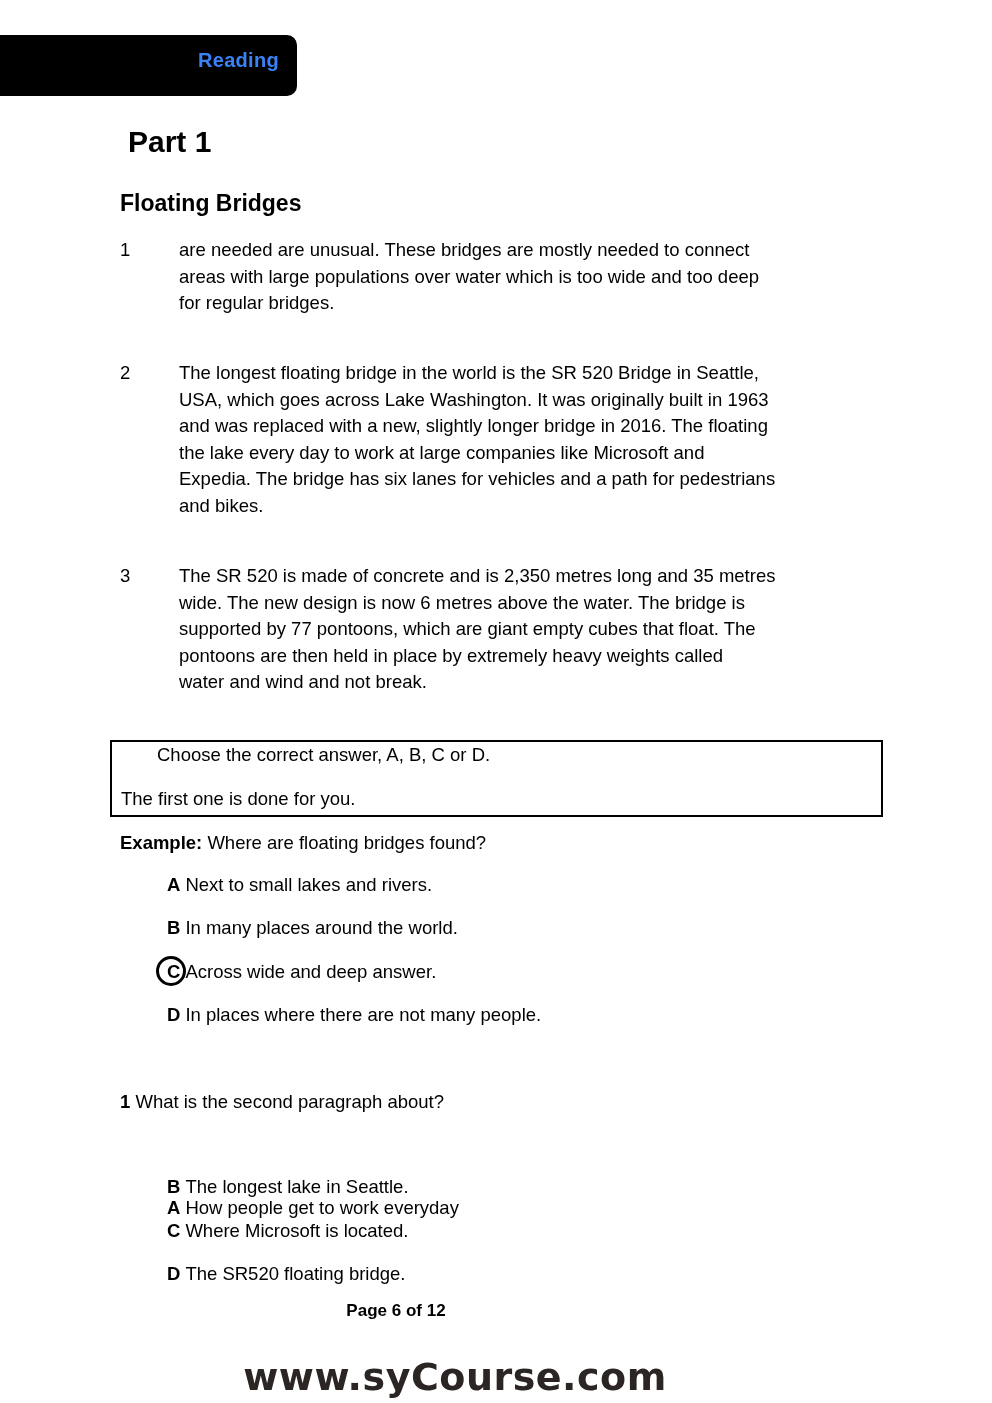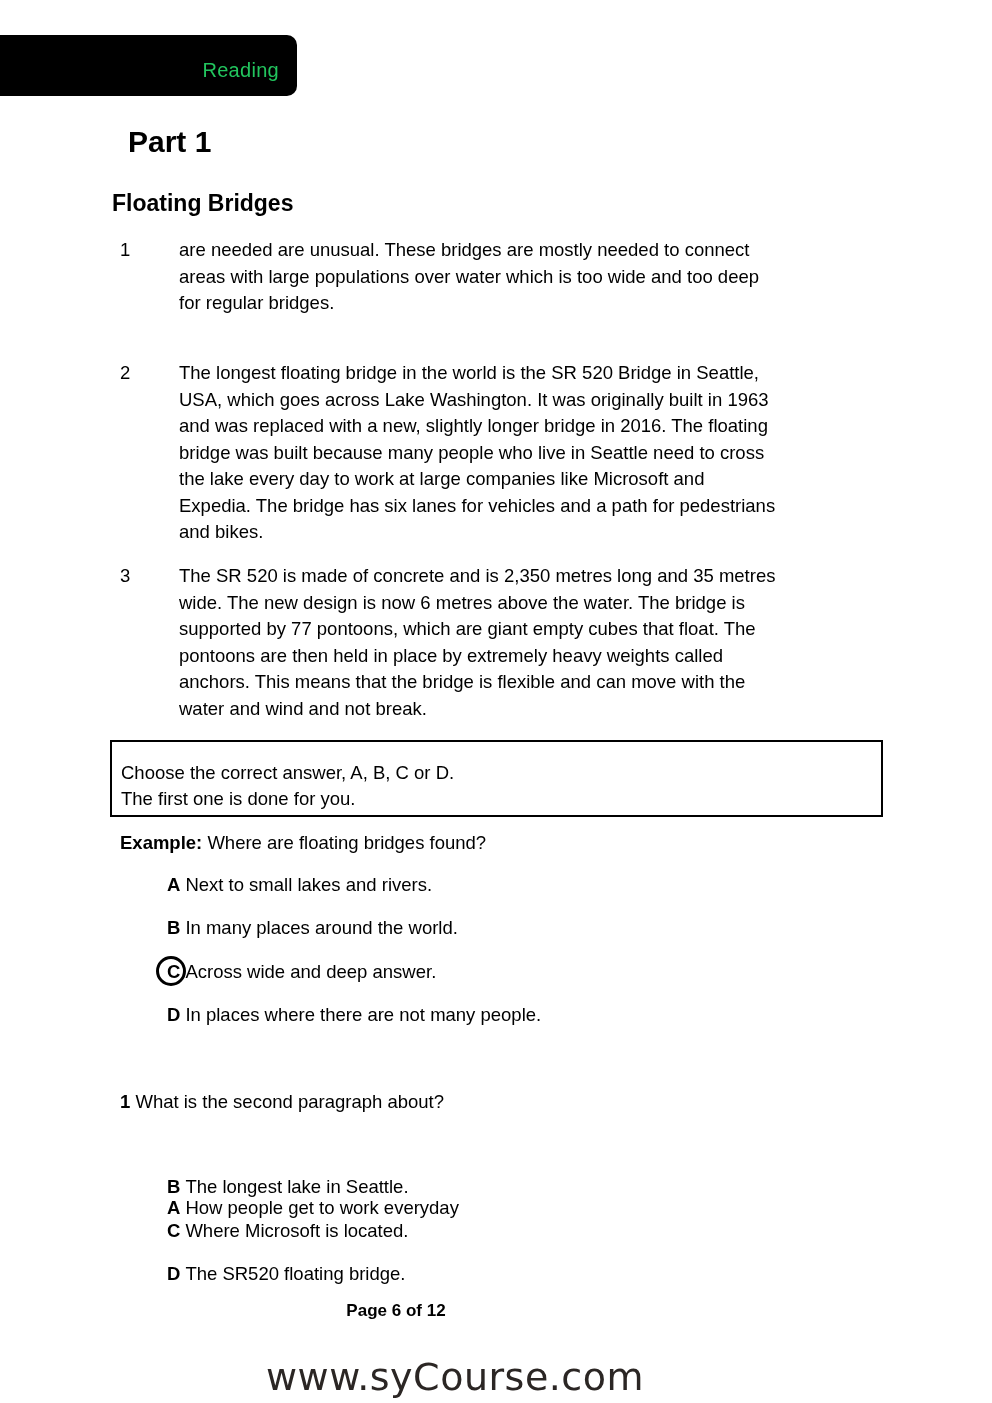--- a/index.html
+++ b/index.html
@@ -5,29 +5,29 @@
   html, body { margin: 0; padding: 0; background: #ffffff; }
   body {
     width: 992px; height: 1403px; position: relative; overflow: hidden;
     font-family: "Liberation Sans", sans-serif; color: #000;
   }
   .tab {
     position: absolute; left: 0; top: 35px; width: 297px; height: 61px;
     background: #000; border-radius: 0 10px 10px 0;
   }
   .tab-label {
-    position: absolute; right: 18px; top: 24px;
-    color: #22c55e; font-weight: normal; font-size: 20px; letter-spacing: 0.3px;
+    position: absolute; right: 18px; top: 14px;
+    color: #3b82f6; font-weight: bold; font-size: 20px; letter-spacing: 0.3px;
   }
   .part-title {
     position: absolute; left: 120px; top: 117px;
     font-size: 30px; font-weight: bold; margin: 8px;
   }
   .article-title {
-    position: absolute; left: 112px; top: 190px;
+    position: absolute; left: 120px; top: 190px;
     font-size: 23px; font-weight: bold; margin: 0;
   }
   .para {
     position: absolute; left: 120px; width: 720px;
     font-size: 18.5px; line-height: 26.5px;
   }
   .para-num { position: absolute; left: 0; top: 0; width: 40px; }
   .para-text { position: absolute; left: 59px; top: 0; width: 660px; }
   .instr-box {
     position: absolute; left: 110px; top: 740px; width: 769px; height: 73px;
@@ -45,21 +45,21 @@
   .circled {
     position: absolute; left: -11px; top: -5px; width: 30px; height: 30px;
     border: 3px solid #000; border-radius: 50%; box-sizing: border-box;
   }
   .footer {
     position: absolute; left: 0; width: 792px; top: 1301px; text-align: center;
     font-size: 17px; font-weight: bold;
   }
   .watermark {
     position: absolute; left: 0; width: 910px; top: 1355px; text-align: center;
-    font-family: "DejaVu Sans", sans-serif; font-weight: normal; font-size: 38px;
+    font-family: "DejaVu Sans", sans-serif; font-weight: bold; font-size: 38px;
     color: #2b2624; letter-spacing: 0.5px;
   }
 </style>
 </head>
 <body>
 
 <div class="tab">
   <span class="tab-label">Reading</span>
 </div>
 
@@ -74,41 +74,39 @@
     <div>for regular bridges.</div>
   </div>
 </div>
 
 <div class="para" style="top:360px;">
   <div class="para-num">2</div>
   <div class="para-text">
     <div>The longest floating bridge in the world is the SR 520 Bridge in Seattle,</div>
     <div>USA, which goes across Lake Washington. It was originally built in 1963</div>
     <div>and was replaced with a new, slightly longer bridge in 2016. The floating</div>
-    <div>bridge was built because many people who live in Seattle need to cross</div>
     <div>the lake every day to work at large companies like Microsoft and</div>
     <div>Expedia. The bridge has six lanes for vehicles and a path for pedestrians</div>
     <div>and bikes.</div>
   </div>
 </div>
 
 <div class="para" style="top:563px;">
   <div class="para-num">3</div>
   <div class="para-text">
     <div>The SR 520 is made of concrete and is 2,350 metres long and 35 metres</div>
     <div>wide. The new design is now 6 metres above the water. The bridge is</div>
     <div>supported by 77 pontoons, which are giant empty cubes that float. The</div>
     <div>pontoons are then held in place by extremely heavy weights called</div>
-    <div>anchors. This means that the bridge is flexible and can move with the</div>
     <div>water and wind and not break.</div>
   </div>
 </div>
 
 <div class="instr-box">
-  <div class="instr-line" style="top:20px;">Choose the correct answer, A, B, C or D.</div>
+  <div class="instr-line" style="top:2px;margin-left:36px;">Choose the correct answer, A, B, C or D.</div>
   <div class="instr-line" style="top:46px;">The first one is done for you.</div>
 </div>
 
 <div class="question" style="top:832px;">
   <b>Example:</b>
   <span>Where are floating bridges found?</span>
 </div>
 
 <div class="option" style="top:874px;">
   <span class="letter">A</span><span>Next to small lakes and rivers.</span>

